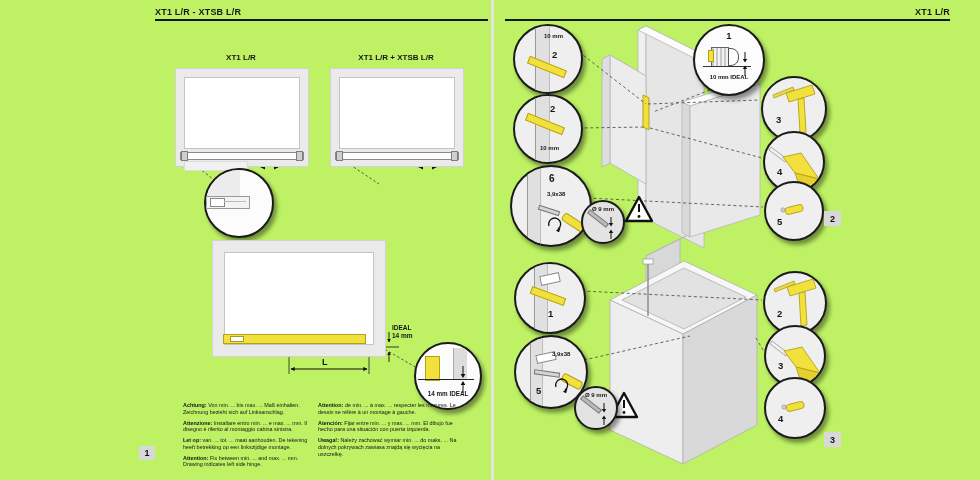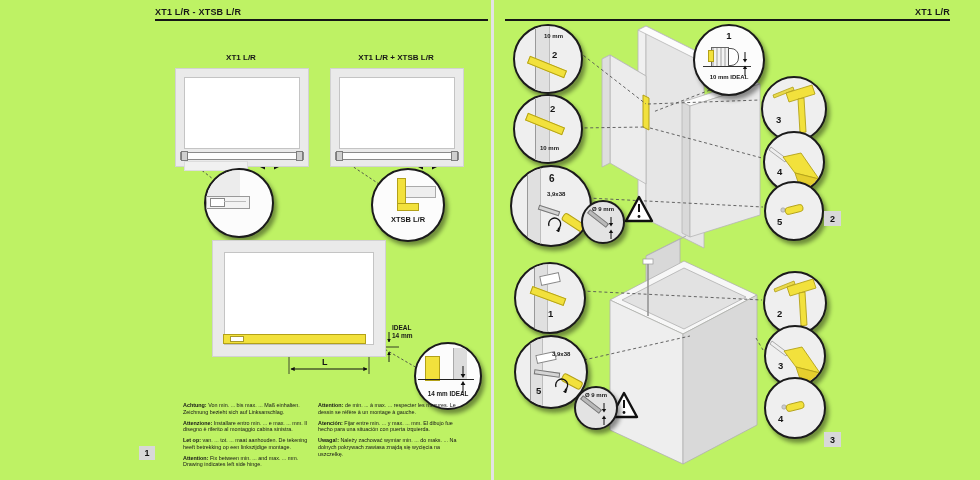--- a/index.html
+++ b/index.html
@@ -134,26 +134,20 @@
     <div class="abs" style="left:18px;top:31px;width:22px;height:1px;background:#bbb"></div>
   </div>
 
   <div class="abs figtitle" style="left:330px;top:53px;width:132px">XT1 L/R + XTSB L/R</div>
   <div class="abs frame-outer" style="left:330px;top:68px;width:132px;height:97px"></div>
   <div class="abs frame-inner" style="left:339px;top:77px;width:114px;height:70px"></div>
   <div class="abs rail" style="left:335px;top:152px;width:122px;height:6px"></div>
   <div class="abs railcap" style="left:336px;top:151px;width:5px;height:8px"></div>
   <div class="abs railcap" style="left:451px;top:151px;width:5px;height:8px"></div>
 
-  <div class="abs det" style="left:371px;top:168px;width:70px;height:70px">
-    <div class="abs" style="left:31px;top:16px;width:30px;height:10px;background:#eee;border:1px solid #aaa"></div>
-    <div class="abs yel" style="left:24px;top:8px;width:7px;height:27px"></div>
-    <div class="abs yel" style="left:24px;top:33px;width:20px;height:6px"></div>
-    <div class="abs lbl-c" style="top:45px;font-size:7.5px;font-weight:bold">XTSB L/R</div>
-  </div>
 
   <div class="abs frame-outer" style="left:212px;top:240px;width:172px;height:115px"></div>
   <div class="abs frame-inner" style="left:224px;top:252px;width:148px;height:91px"></div>
   <div class="abs yel" style="left:223px;top:334px;width:141px;height:8px"></div>
   <div class="abs" style="left:230px;top:336px;width:12px;height:4px;background:#fff;border:1px solid #a89a2a"></div>
   <div class="abs" style="left:392px;top:324px;font-size:6.5px;font-weight:bold;line-height:1.3">
     <div>IDEAL</div>
     <div>14 mm</div>
   </div>
   <div class="abs" style="left:322px;top:357px;font-size:9px;font-weight:bold">L</div>

